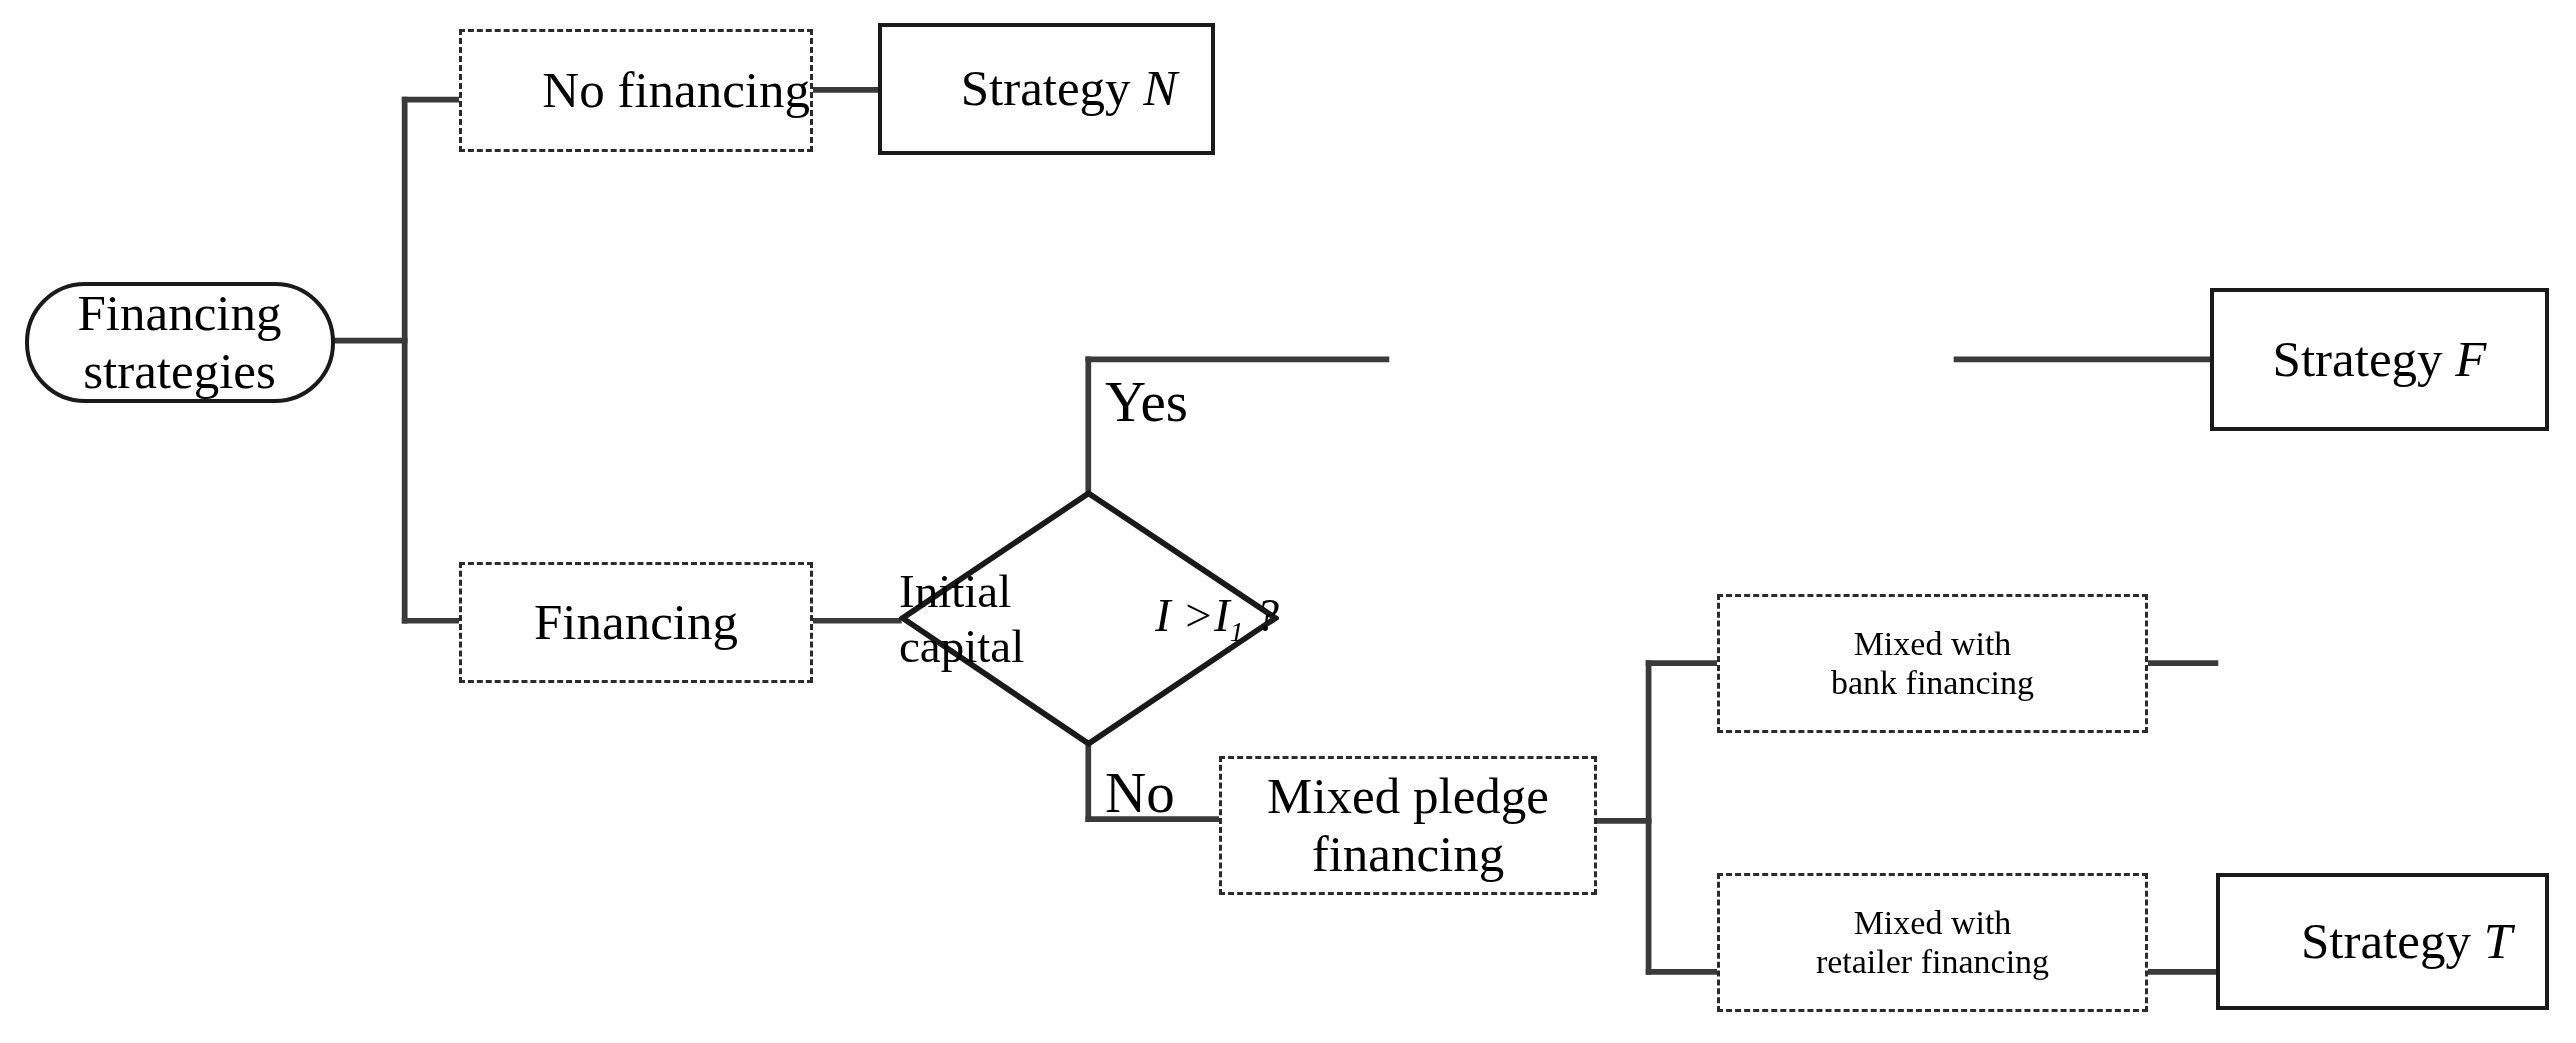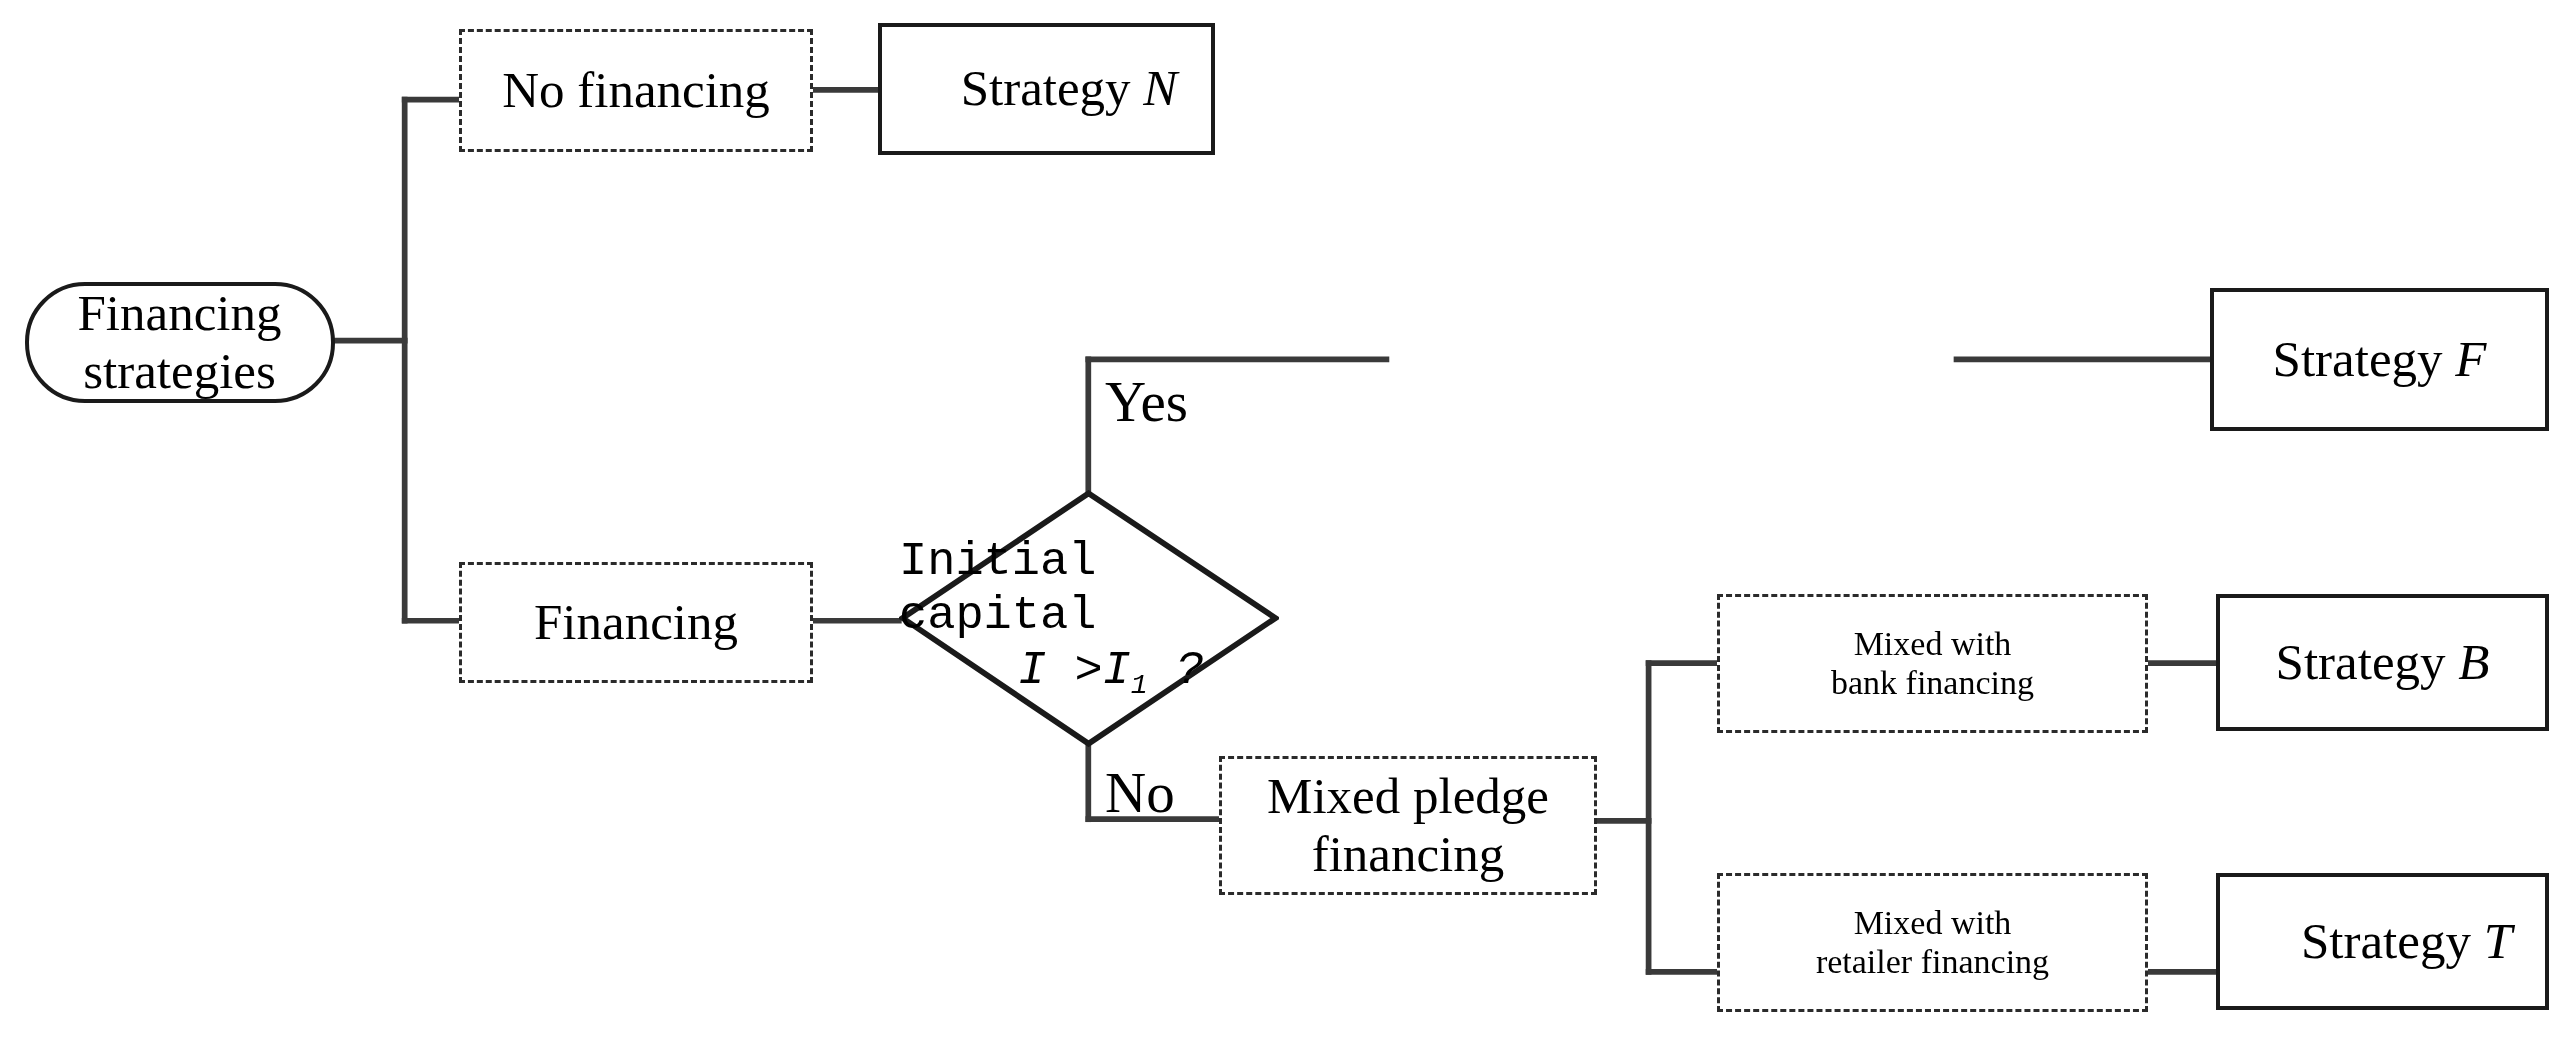--- a/index.html
+++ b/index.html
@@ -69,28 +69,27 @@
     left: 0;
     top: 0;
   }
   .diamond-text {
     position: absolute;
     left: 0;
     top: 0;
     width: 100%;
     height: 100%;
     display: flex;
-    flex-direction: column;
+    flex-direction: row;
     align-items: center;
     justify-content: center;
     font-size: 47px;
     line-height: 1.16;
     z-index: 4;
     pointer-events: none;
-    font-family: Liberation Mono, monospace;
   }
   .diamond-line2 {
     font-style: italic;
     font-size: 47px;
     white-space: pre;
     margin-left: 44px;
   }
   .diamond-line2 .sub {
     font-size: 28px;
     vertical-align: sub;
@@ -144,21 +143,21 @@
 
       <path d="M 2630 1190 L 2712 1190"></path>
     </g>
   </svg>
 
   <div class="node node-stadium" style="left:24.5px; top:282px; width:310px; height:121px;">
     <span class="node-label">Financing
 strategies</span>
   </div>
 
-  <div class="node node-dashed" style="left:459px; top:29px; width:354px; height:123px;">
+  <div class="node node-dashed" style="left:459px; top:29px; width:354px; height:123px;justify-content:flex-end;">
     <span class="node-label">No financing</span>
   </div>
 
   <div class="node node-solid" style="left:878px; top:23px; width:337px; height:132px;padding-left:45px;">
     <span class="strategy-label"><span>Strategy </span><em>N</em></span>
   </div>
 
   <div class="node node-dashed" style="left:459px; top:562px; width:354px; height:121px;">
     <span class="node-label">Financing</span>
   </div>
@@ -185,23 +184,20 @@
   <div class="node node-dashed" style="left:1219px; top:756px; width:378px; height:139px;">
     <span class="node-label">Mixed pledge
 financing</span>
   </div>
 
   <div class="node node-dashed" style="left:1717px; top:594px; width:431px; height:139px;">
     <span class="node-label small">Mixed with
 bank financing</span>
   </div>
 
-  <div class="node node-solid" style="left:2216px; top:594px; width:333px; height:137px;">
-    <span class="strategy-label"><span>Strategy </span><em>B</em></span>
-  </div>
 
   <div class="node node-dashed" style="left:1717px; top:873px; width:431px; height:139px;">
     <span class="node-label small">Mixed with
 retailer financing</span>
   </div>
 
   <div class="node node-solid" style="left:2216px; top:873px; width:333px; height:137px;padding-left:48px;">
     <span class="strategy-label"><span>Strategy </span><em>T</em></span>
   </div>
 

